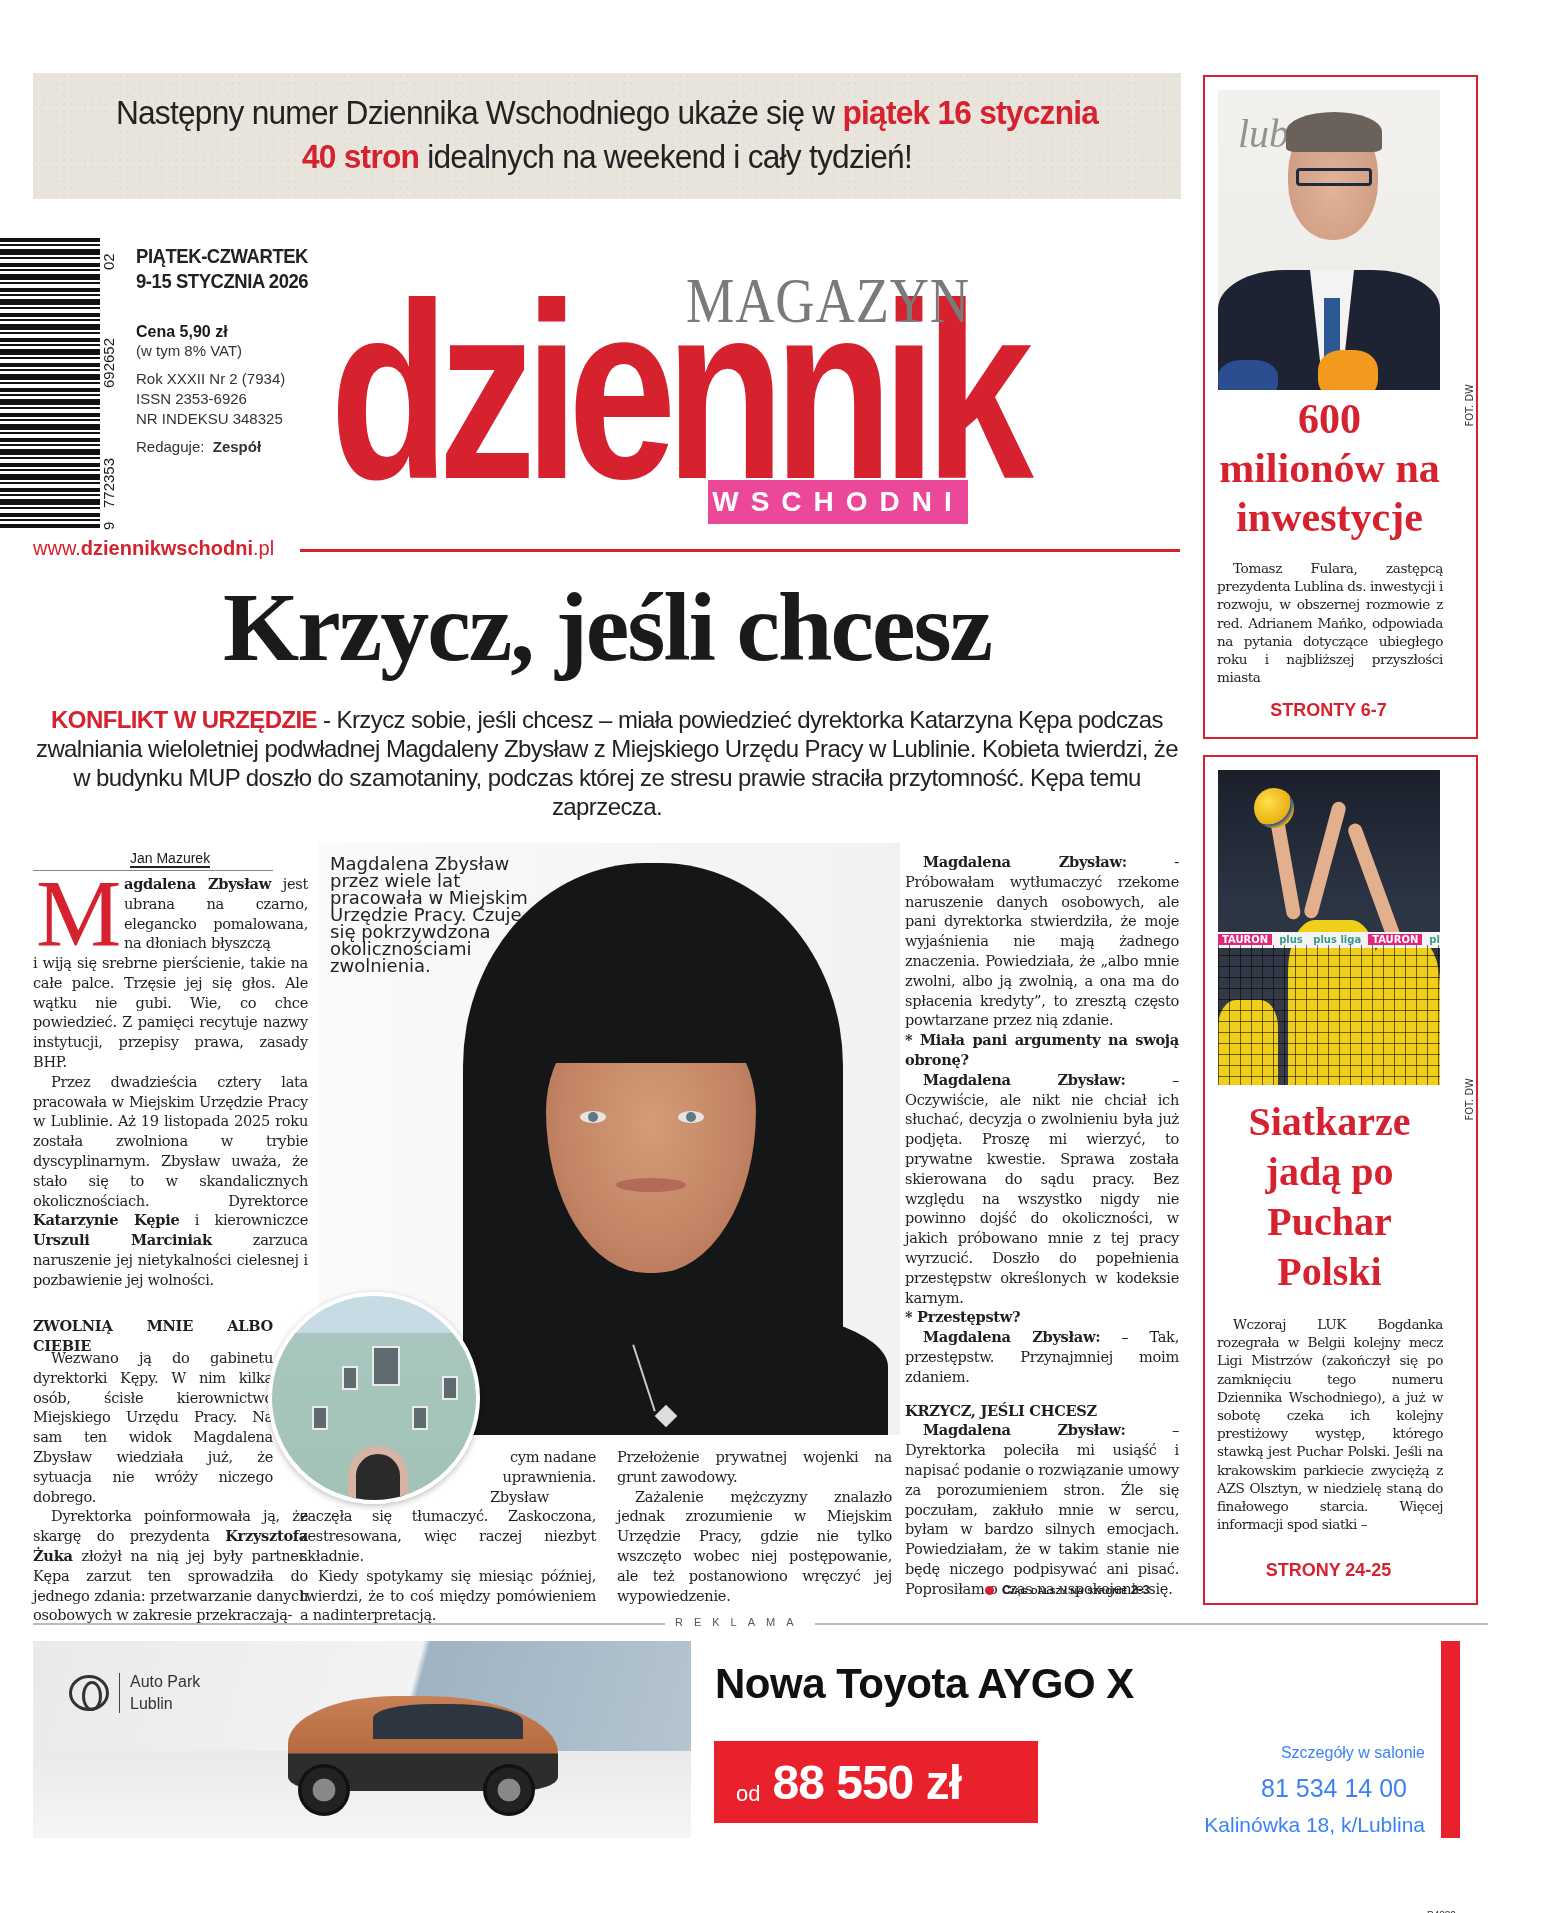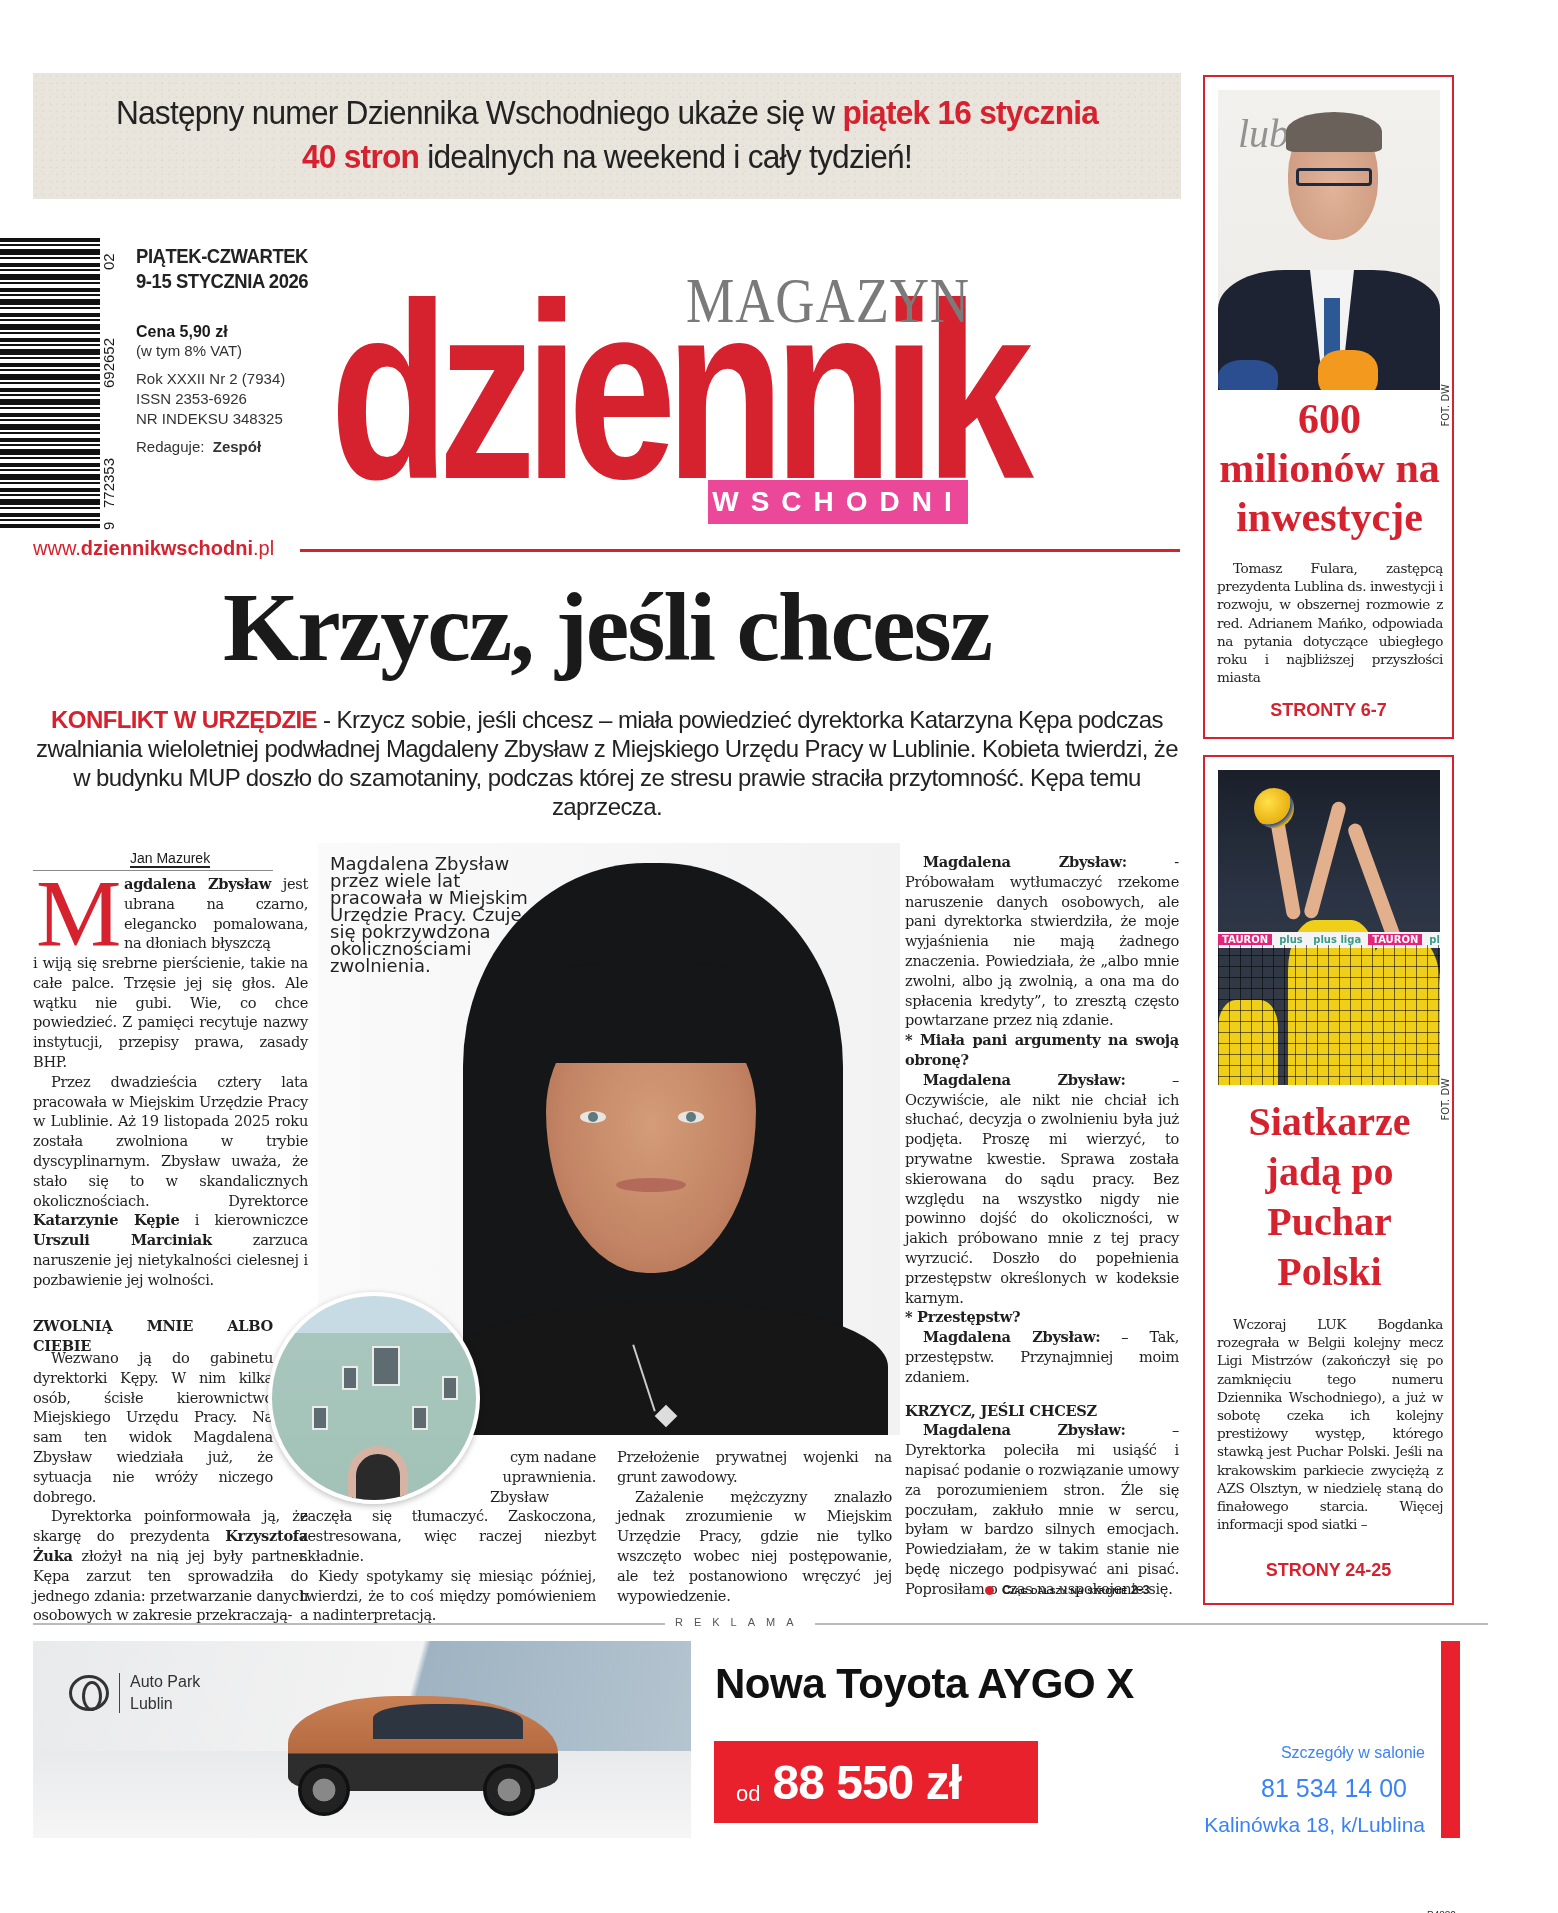--- a/index.html
+++ b/index.html
@@ -85,21 +85,21 @@
 
   #col2 { left: 300px; top: 1447px; width: 296px; }
   #col2 .first { padding-left: 190px; }
   #col3 { left: 617px; top: 1447px; width: 275px; }
 
   #col4 { left: 905px; top: 852px; width: 274px; }
   #continued { left: 985px; top: 1582px; font-family: "Liberation Sans", sans-serif; font-weight: 700; font-size: 13px; color: #222; font-variant: small-caps; white-space: nowrap; }
   #continued .dot { display: inline-block; width: 9px; height: 9px; background: #d6212e; border-radius: 50%; margin-right: 8px; vertical-align: middle; }
 
   
-  .sbox { position: absolute; left: 1203px; width: 251px; border: 2px solid #d6212e; background: #fff; }
+  .sbox { position: absolute; left: 1203px; width: 275px; border: 2px solid #d6212e; background: #fff; }
   #sbox1 { top: 75px; height: 664px; }
   #sbox2 { top: 755px; height: 850px; }
   .sphoto { position: absolute; left: 13px; top: 13px; width: 222px; overflow: hidden; }
   .fot { position: absolute; right: 2px; font-family: "DejaVu Sans", sans-serif; font-size: 10px; color: #333; transform: rotate(-90deg); transform-origin: right bottom; white-space: nowrap; }
   .shead { position: absolute; left: 6px; width: 237px; text-align: center; font-family: "Liberation Serif", serif; font-weight: 700; color: #d6212e; }
   .sbody { position: absolute; left: 12px; width: 226px; font-family: "DejaVu Serif", serif; font-size: 13.6px; line-height: 18.2px; text-align: justify; color: #1f1f1f; letter-spacing: -0.4px; }
   .sbody p { text-indent: 16px; }
   .slink { position: absolute; left: 0; width: 247px; text-align: center; font-family: "Liberation Sans", sans-serif; font-weight: 700; font-size: 18px; color: #d6212e; }
 
   

